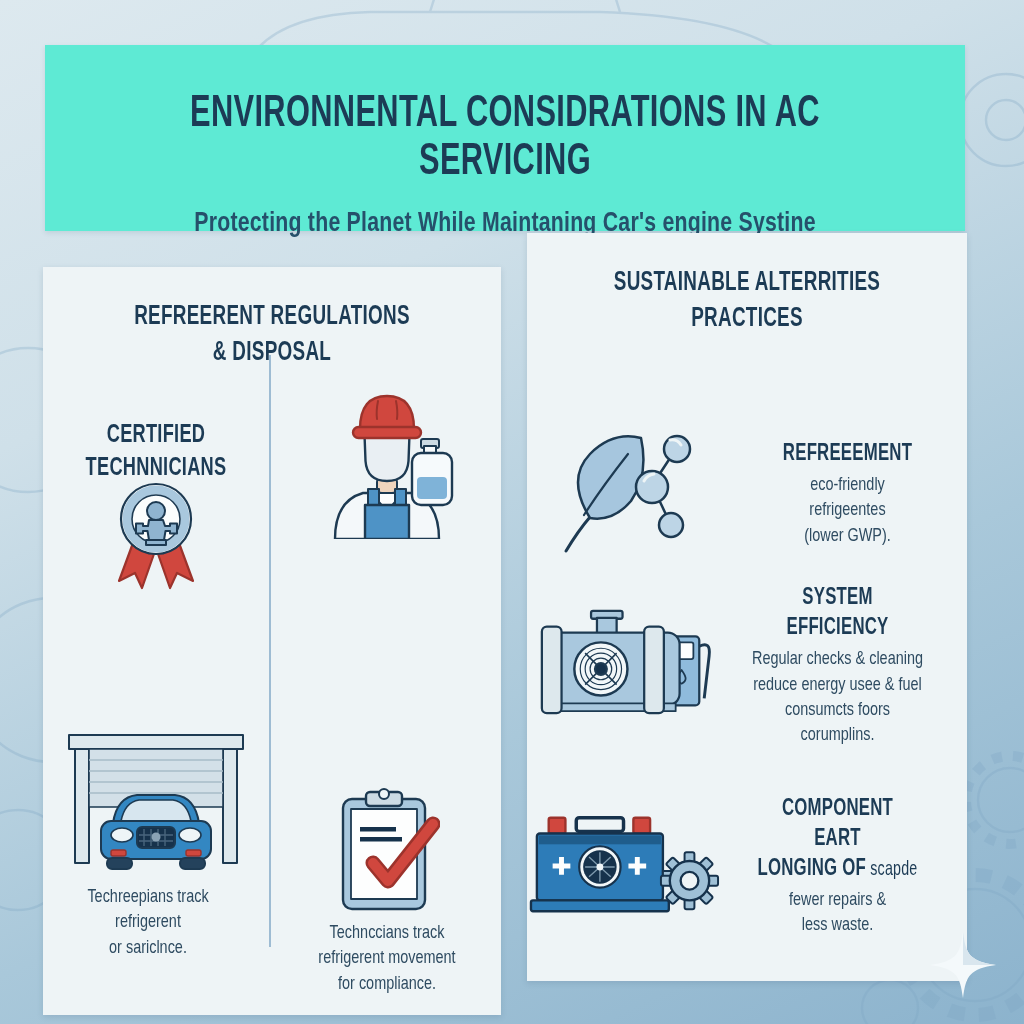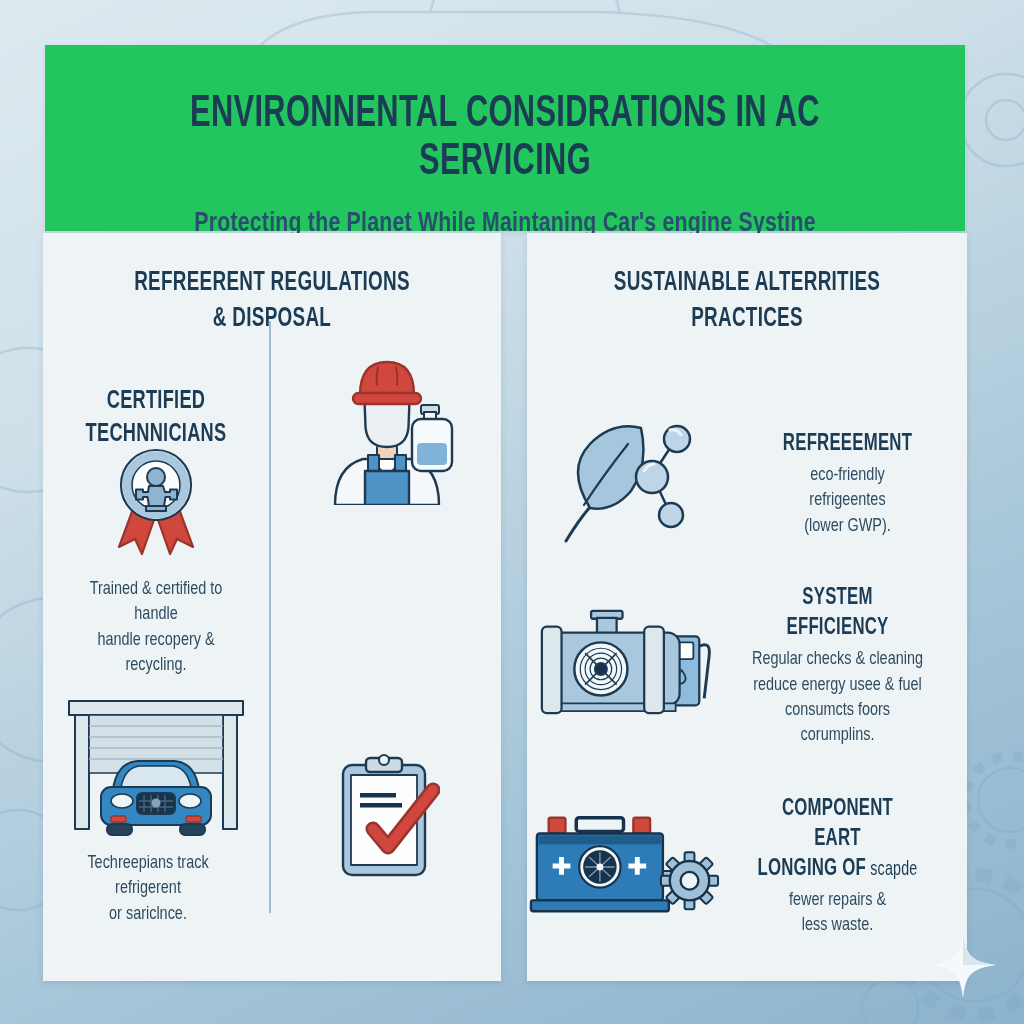--- a/index.html
+++ b/index.html
@@ -4,27 +4,27 @@
 <style>
   html,body{margin:0;padding:0;}
   body{
     width:1024px;height:1024px;position:relative;overflow:hidden;
     font-family:"Liberation Sans", sans-serif;
     background:linear-gradient(155deg,#dde9ef 0%,#cfe0e9 30%,#a9c8da 65%,#8cb3cd 100%);
   }
   .wm{position:absolute;left:0;top:0;z-index:0;}
   .band{
     position:absolute;left:45px;top:45px;width:920px;height:186px;
-    background:#22c55e;z-index:1;box-shadow:0 2px 5px rgba(40,70,100,0.12);
+    background:#5eead4;z-index:1;box-shadow:0 2px 5px rgba(40,70,100,0.12);
   }
   .panel{
     position:absolute;top:233px;height:748px;background:#eef4f6;z-index:1;
     box-shadow:0 2px 6px rgba(40,70,100,0.15);
   }
-  .panel-left{left:43px;width:458px;}
+  .panel-left{left:43px;width:458px;margin-top:34px;}
   .panel-right{left:527px;width:440px;text-decoration:underline;}
   .cond{transform:scaleX(0.70);transform-origin:50% 50%;}
   .condb{transform:scaleX(0.76);transform-origin:50% 50%;}
   .ml{white-space:pre-line;}
   .main-title{
     margin:42px 0 0 0;text-align:center;font-size:44px;font-weight:bold;
     color:#1c3b55;letter-spacing:0.5px;line-height:1.1;
   }
   .subtitle{
     margin:22px 0 0 0;text-align:center;font-size:28px;font-weight:bold;
@@ -108,26 +108,20 @@
         <circle cx="56" cy="46" r="35" fill="#fbfdfd"></circle>
         <circle cx="56" cy="46" r="29" fill="none" stroke="#a9c8de" stroke-width="9"></circle>
         <circle cx="56" cy="46" r="24" fill="#fbfdfd" stroke-width="1.6"></circle>
         <circle cx="56" cy="38" r="9" fill="#8fb4d0" stroke-width="2"></circle>
         <path d="M49 47 h14 l2 6 h5 v-2.5 h7 v10 h-7 v-2.5 h-4.5 l-1.5 9 h-15 l-1.5 -9 h-4.5 v2.5 h-7 v-10 h7 v2.5 h5 Z" fill="#8fb4d0" stroke-width="2"></path>
         <rect x="46" y="67" width="20" height="5" fill="#8fb4d0" stroke-width="2"></rect>
       </g>
     </svg>
   </div>
 
-  <div class="abs" style="left:0;top:342px;width:226px;">
-    <p class="body-text condb ml">Trained &amp; certified to
-handle
-handle recopery &amp;
-recycling.</p>
-  </div>
 
   <div class="abs icon-wrap" style="left:0;top:462px;width:226px;">
     <svg width="190" height="142" viewBox="0 0 190 142">
       <g stroke="#1d3a52" stroke-width="2" stroke-linejoin="round">
         <rect x="8" y="6" width="174" height="14" fill="#dde8ed"></rect>
         <rect x="14" y="20" width="14" height="114" fill="#dde8ed"></rect>
         <rect x="162" y="20" width="14" height="114" fill="#dde8ed"></rect>
         <rect x="28" y="20" width="134" height="58" fill="#d3e0e8" stroke-width="1.6"></rect>
         <path d="M28 31 H162 M28 42 H162 M28 53 H162 M28 64 H162" stroke="#a8bcc8" stroke-width="1.6"></path>
         <path d="M52 94 Q56 68 76 66 L114 66 Q134 68 138 94 Z" fill="#3387c2"></path>
@@ -183,27 +177,32 @@
         <rect x="31" y="5" width="36" height="14" rx="4" fill="#ccdbe4"></rect>
         <circle cx="49" cy="7" r="5" fill="#eef5f7" stroke-width="2"></circle>
         <rect x="25" y="40" width="36" height="4.5" fill="#16324c" stroke="none"></rect>
         <rect x="25" y="50" width="42" height="4.5" fill="#16324c" stroke="none"></rect>
         <path d="M38 76 L53 94 L98 37" fill="none" stroke="#9c332c" stroke-width="15" stroke-linecap="round" stroke-linejoin="round"></path>
         <path d="M38 76 L53 94 L98 37" fill="none" stroke="#d0473e" stroke-width="10" stroke-linecap="round" stroke-linejoin="round"></path>
       </g>
     </svg>
   </div>
 
+  <div class="abs" style="left:230px;top:652px;width:228px;">
+    <p class="body-text condb ml">Technccians track
+refrigerent movement
+for compliance.</p>
+  </div>
 </section>
 
 <section class="panel panel-right">
   <h2 class="panel-title cond ml">SUSTAINABLE ALTERRITIES
 PRACTICES</h2>
 
-  <div class="sust-row" style="top:154px;height:190px;gap:20px;">
+  <div class="sust-row" style="top:164px;height:190px;gap:20px;">
     <div class="sust-icon">
       <svg width="150" height="130" viewBox="0 0 150 130">
         <g stroke="#1d3a52" stroke-width="2.5" stroke-linejoin="round" stroke-linecap="round" fill="none">
           <path d="M16 124 Q28 104 40 90" stroke-width="3"></path>
           <path d="M40 91 Q16 52 40 27 Q63 4 91 11 Q99 48 81 74 Q63 95 40 91 Z" fill="#a6c6de"></path>
           <path d="M34 88 Q52 60 78 27" stroke-width="2.2"></path>
           <path d="M103 57 L124 25 M104 62 L119 94"></path>
           <circle cx="127" cy="22" r="13" fill="#bdd5e6"></circle>
           <circle cx="102" cy="60" r="16" fill="#bdd5e6"></circle>
           <circle cx="121" cy="98" r="12" fill="#bdd5e6"></circle>

